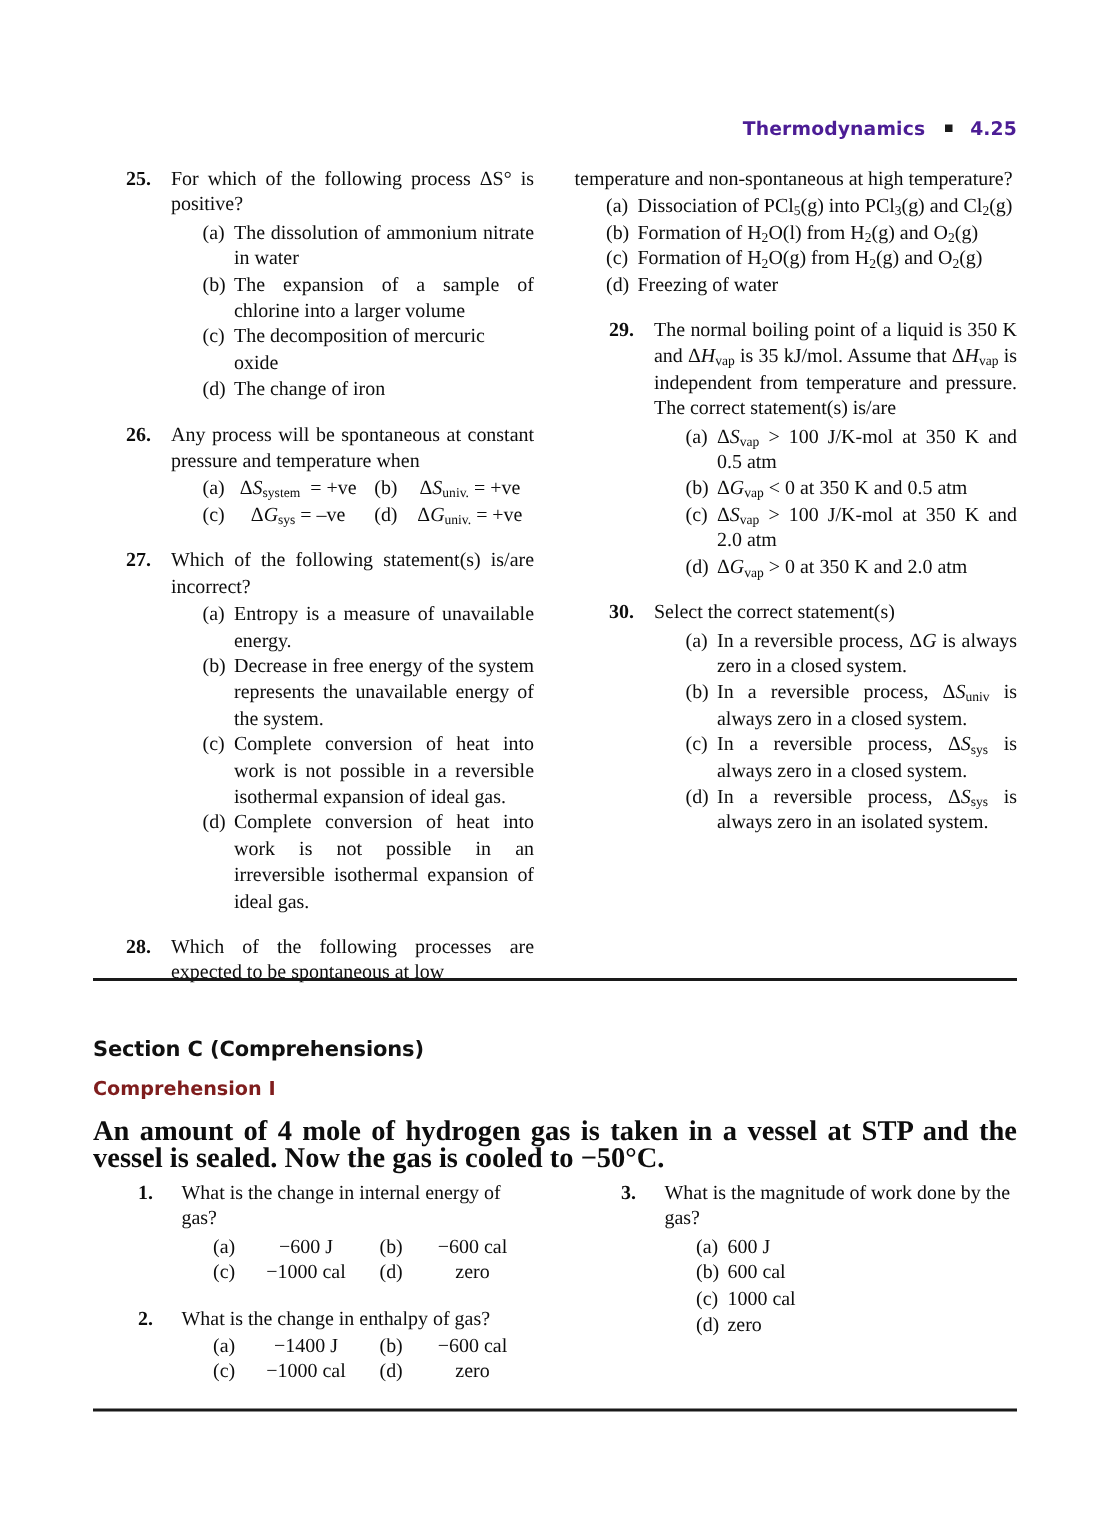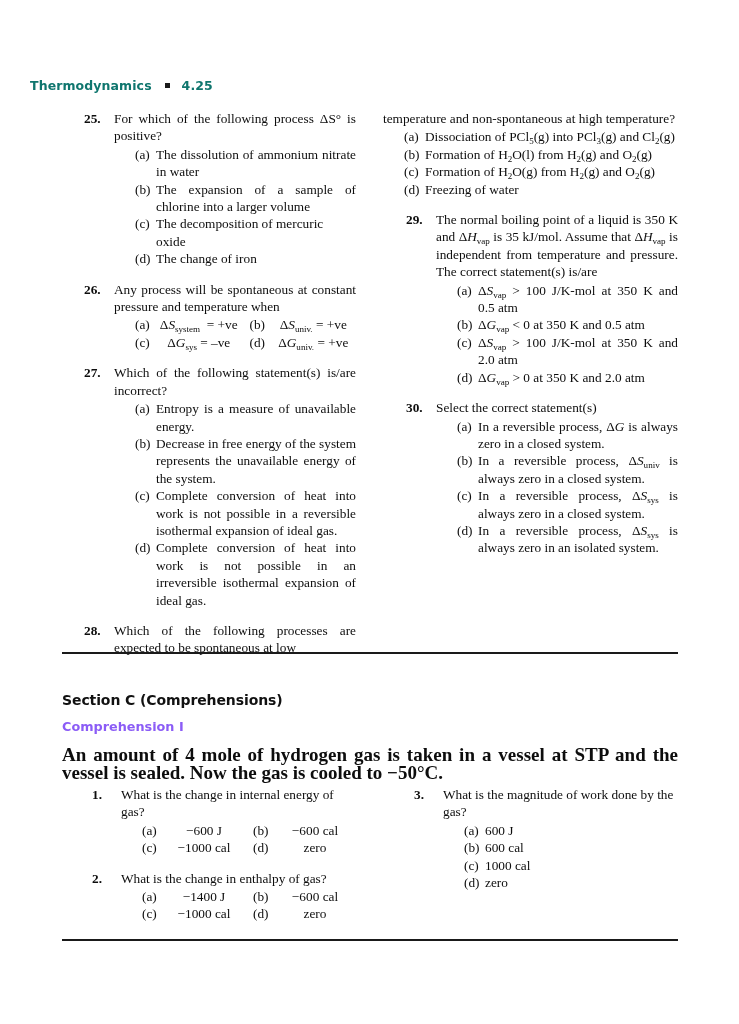--- a/index.html
+++ b/index.html
@@ -20,25 +20,25 @@
     inset: 0;
     background: #fff;
   }
 
   
   .runhead {
     position: absolute;
     top: 78px;
     left: 0;
     right: 61px;
-    text-align: left;
+    text-align: right;
     font-family: "DejaVu Sans", sans-serif;
     font-size: 12.5px;
     font-weight: 700;
-    color: #0f766e;
+    color: #4c1d95;
     letter-spacing: .1px;
     padding-left: 30px;
   }
   .runhead .rh-title { font-weight: 600; }
   .runhead .rh-sq {
     display: inline-block;
     width: 5px; height: 5px;
     background: #1a1a1a;
     vertical-align: 2px;
     margin: 0 7px 0 9px;
@@ -143,21 +143,21 @@
     line-height: 20px;
     letter-spacing: -0.1px;
     color: #111;
     margin: 0 0 9px 0;
   }
   .sec-sub {
     font-family: "DejaVu Sans", sans-serif;
     font-weight: 700;
     font-size: 12.8px;
     line-height: 16px;
-    color: #8b5cf6;
+    color: #7f1d1d;
     margin: 0 0 11px 0;
   }
   .sec-intro {
     font-family: "Liberation Serif", serif;
     font-weight: 700;
     font-size: 19px;
     line-height: 17.6px;
     text-align: justify;
     margin: 0;
   }

